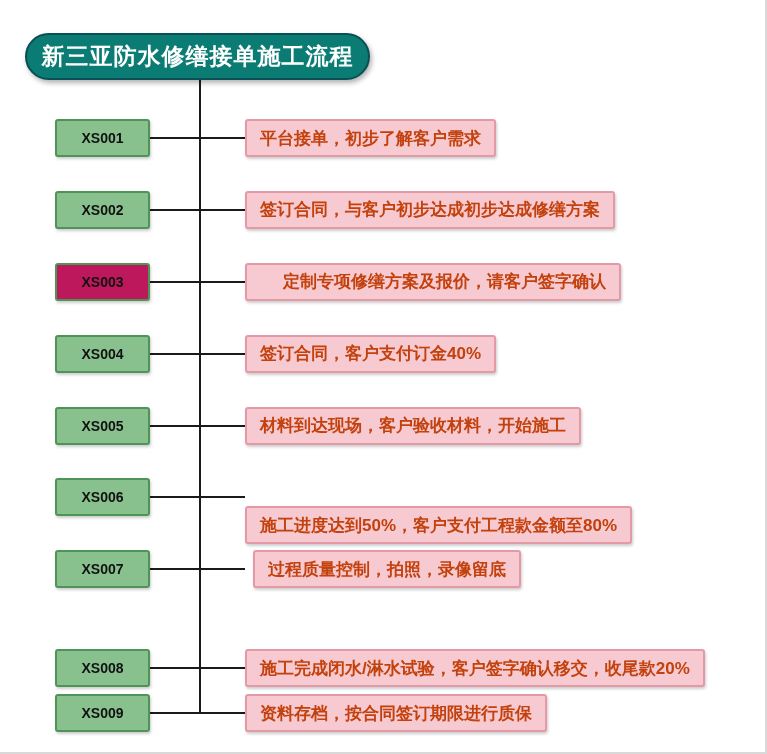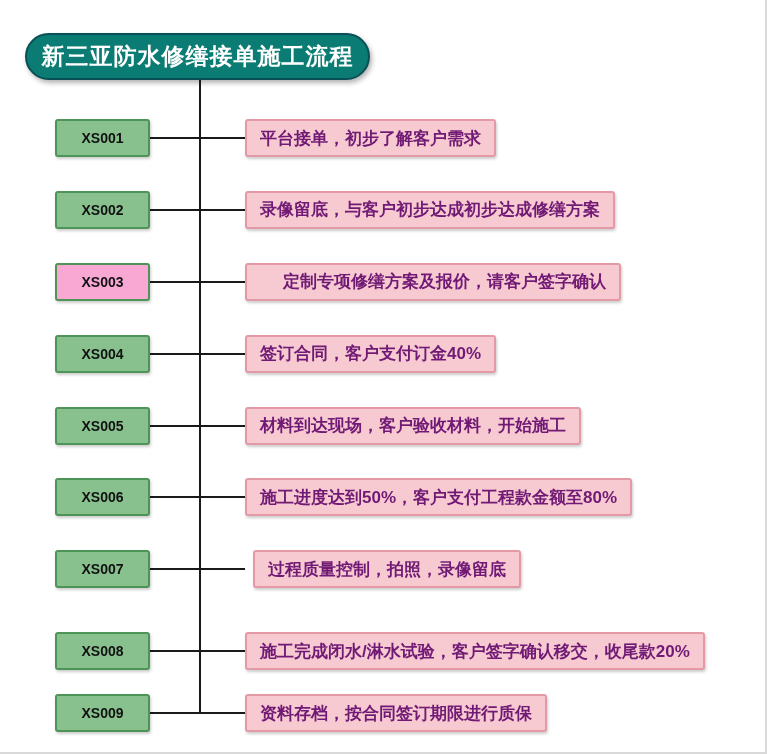--- a/index.html
+++ b/index.html
@@ -77,21 +77,21 @@
     position: absolute;
     left: 245px;
     top: 0;
     height: 38px;
     border-radius: 3px;
     display: flex;
     align-items: center;
     padding: 0 13px;
     font-weight: bold;
     font-size: 17px;
-    color: #701a75;
+    color: #c2410c;
     white-space: nowrap;
     box-shadow: 1px 2px 3px rgba(0,0,0,0.2);
     z-index: 2;
   }
 </style>
 </head>
 <body>
 
 <div class="canvas">
   <div class="title-banner" style="background: rgb(11, 124, 115); border: 2px solid rgb(10, 79, 85); color: rgb(255, 255, 255);">
@@ -108,27 +108,27 @@
       <span>平台接单，初步了解客户需求</span>
     </div>
   </div>
 
   <div class="row" style="top: 190.875px;">
     <div class="connector" style="background: rgb(26, 26, 26);"></div>
     <div class="code-box" style="background: rgb(137, 193, 142); border: 2px solid rgb(79, 148, 87);">
       <span>XS002</span>
     </div>
     <div class="desc-box" style="background: rgb(247, 201, 208); border: 2px solid rgb(227, 154, 166);">
-      <span>录像留底，与客户初步达成初步达成修缮方案</span>
+      <span>签订合同，与客户初步达成初步达成修缮方案</span>
     </div>
   </div>
 
   <div class="row" style="top: 262.75px;">
     <div class="connector" style="background: rgb(26, 26, 26);"></div>
-    <div class="code-box" style="background: #f9a8d4; border: 2px solid rgb(79, 148, 87); text-align: center;">
+    <div class="code-box" style="background: #be185d; border: 2px solid rgb(79, 148, 87); text-align: center;">
       <span>XS003</span>
     </div>
     <div class="desc-box" style="background: rgb(247, 201, 208); border: 2px solid rgb(227, 154, 166); padding-left: 36px;">
       <span>定制专项修缮方案及报价，请客户签字确认</span>
     </div>
   </div>
 
   <div class="row" style="top: 334.625px;">
     <div class="connector" style="background: rgb(26, 26, 26);"></div>
     <div class="code-box" style="background: rgb(137, 193, 142); border: 2px solid rgb(79, 148, 87);">
@@ -147,36 +147,36 @@
     <div class="desc-box" style="background: rgb(247, 201, 208); border: 2px solid rgb(227, 154, 166);">
       <span>材料到达现场，客户验收材料，开始施工</span>
     </div>
   </div>
 
   <div class="row" style="top: 478.375px;">
     <div class="connector" style="background: rgb(26, 26, 26);"></div>
     <div class="code-box" style="background: rgb(137, 193, 142); border: 2px solid rgb(79, 148, 87);">
       <span>XS006</span>
     </div>
-    <div class="desc-box" style="background: rgb(247, 201, 208); border: 2px solid rgb(227, 154, 166);">
+    <div class="desc-box" style="background: rgb(247, 201, 208); border: 2px solid rgb(227, 154, 166); margin-top: 28px;">
       <span>施工进度达到50%，客户支付工程款金额至80%</span>
     </div>
   </div>
 
   <div class="row" style="top: 550.25px;">
     <div class="connector" style="background: rgb(26, 26, 26);"></div>
     <div class="code-box" style="background: rgb(137, 193, 142); border: 2px solid rgb(79, 148, 87);">
       <span>XS007</span>
     </div>
     <div class="desc-box" style="background: rgb(247, 201, 208); border: 2px solid rgb(227, 154, 166); margin-left: 8px;">
       <span>过程质量控制，拍照，录像留底</span>
     </div>
   </div>
 
-  <div class="row" style="top: 632px;">
+  <div class="row" style="top: 649px;">
     <div class="connector" style="background: rgb(26, 26, 26);"></div>
     <div class="code-box" style="background: rgb(137, 193, 142); border: 2px solid rgb(79, 148, 87);">
       <span>XS008</span>
     </div>
     <div class="desc-box" style="background: rgb(247, 201, 208); border: 2px solid rgb(227, 154, 166); text-align: center;">
       <span>施工完成闭水/淋水试验，客户签字确认移交，收尾款20%</span>
     </div>
   </div>
 
   <div class="row" style="top: 694px;">

